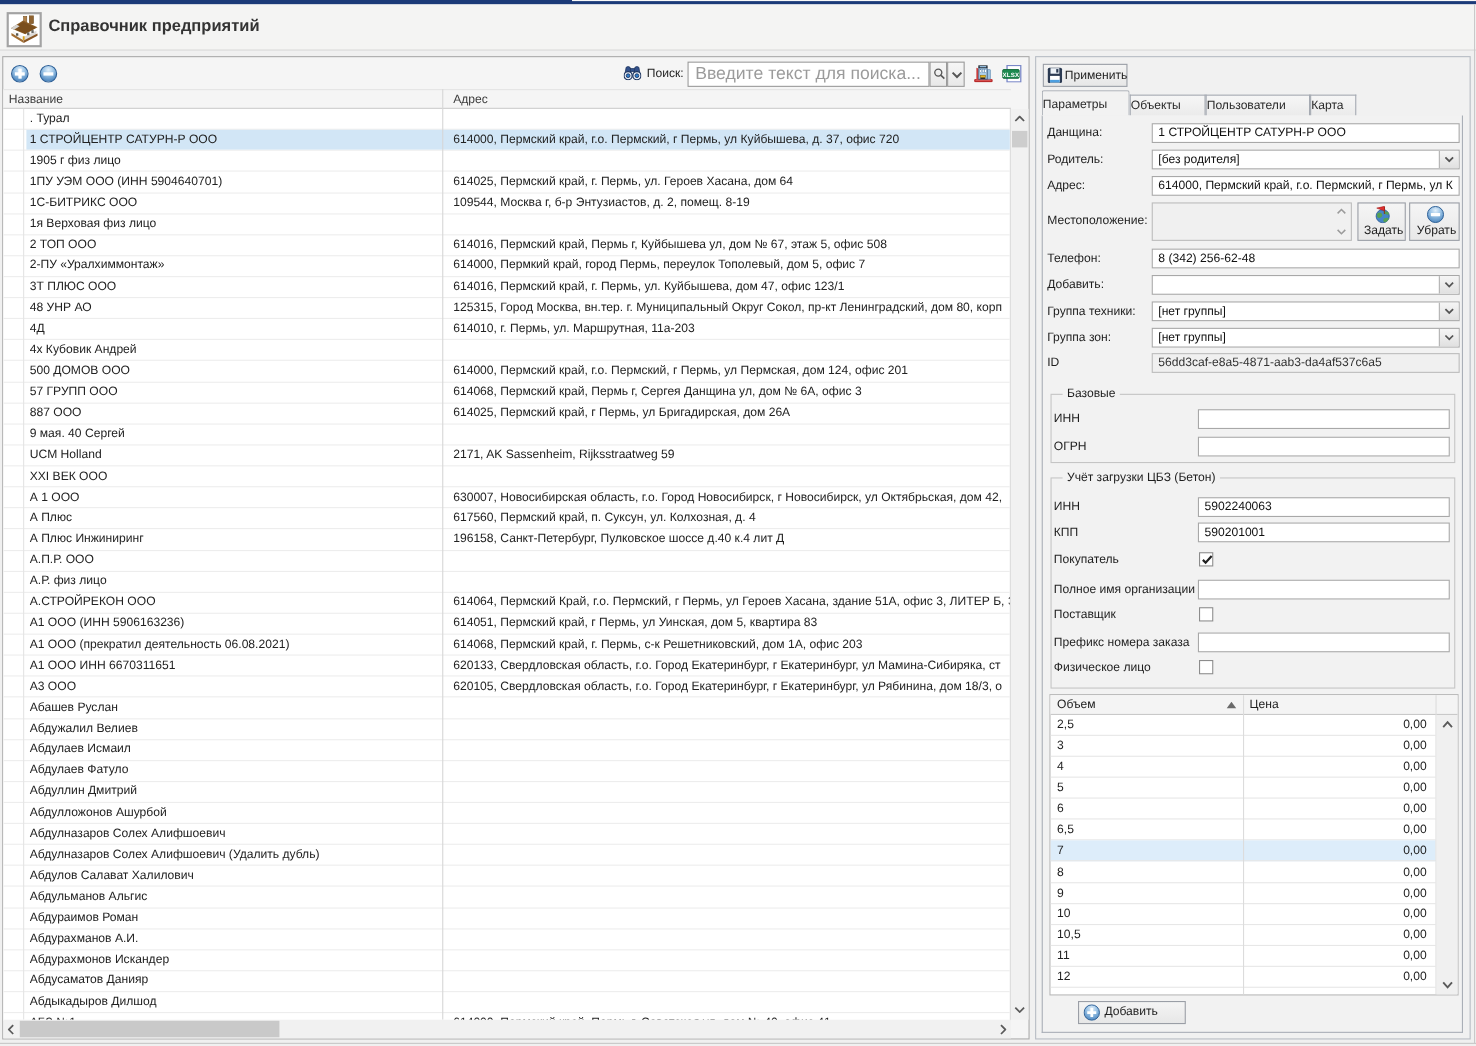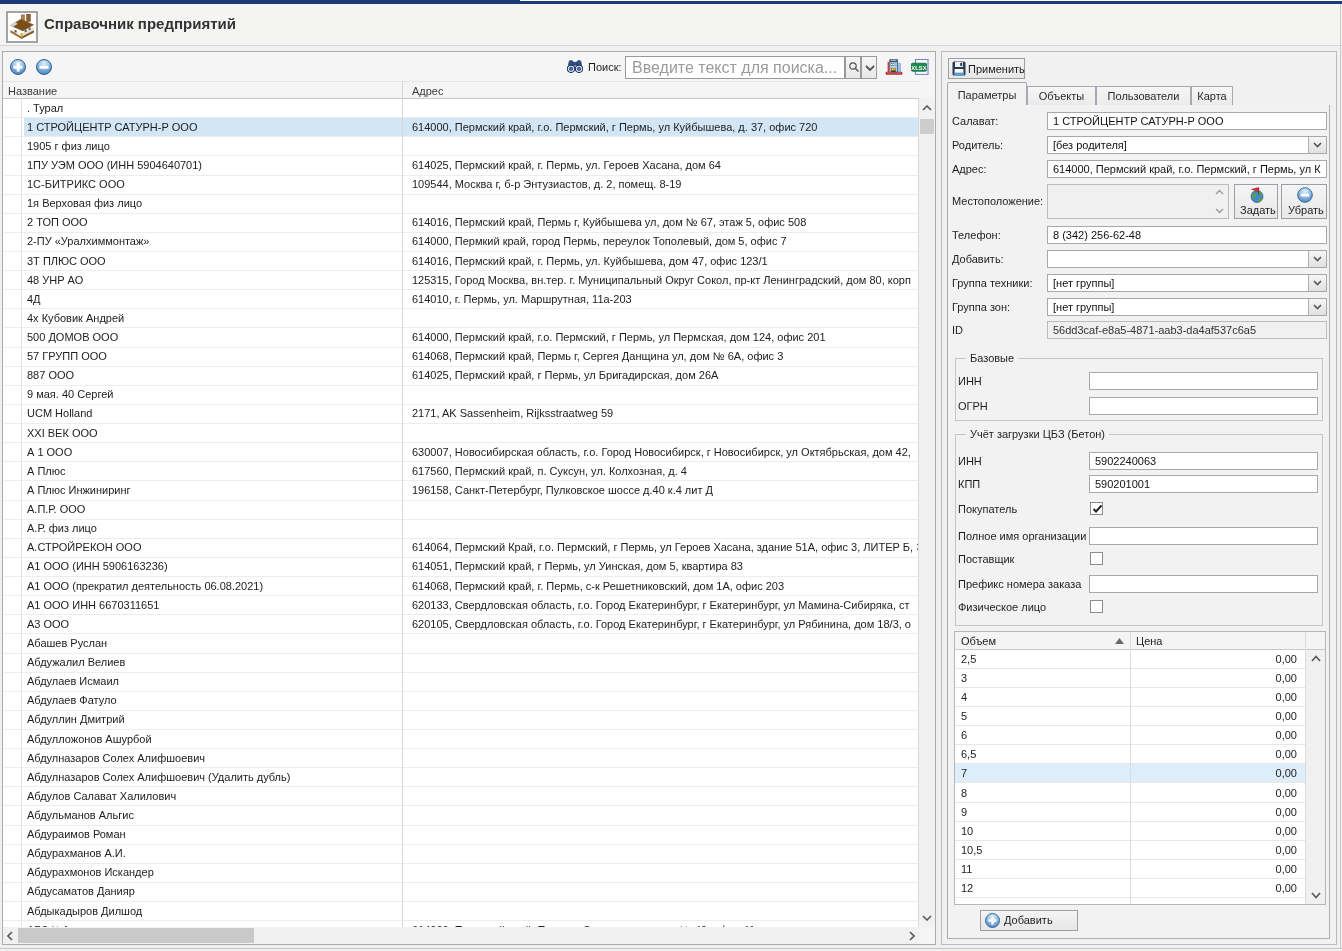--- a/index.html
+++ b/index.html
@@ -33,21 +33,21 @@
 #vline1{left:21px;top:99px;width:1px;height:828px;background:#e4e4e4}
 #vline2{left:402px;top:81px;width:1px;height:846px;background:#d6d6d6}
 
 #vsb{left:919px;top:99px;width:16px;height:828px;background:#f1f1f1}
 #vsb .thumb{position:absolute;left:1px;top:20px;width:14px;height:15px;background:#cdcdcd}
 #hsb{left:3px;top:927px;width:916px;height:17px;background:#f1f1f1}
 #hsb .thumb{position:absolute;left:15px;top:1px;width:236px;height:15px;background:#c9c9c9}
 
 #applybtn{left:948px;top:58px;width:77px;height:21px;background:linear-gradient(#f4f4f4,#e7e7e7);border:1px solid #9a9ea6}
 #applybtn span{position:absolute;left:19px;top:4px;color:#1e1e1e}
-.tab{position:absolute;background:linear-gradient(#f6f6f6,#ebebeb);border:1px solid #a5aab2;border-bottom:none;top:86px;height:19px;text-align:center;color:#2a2a2a;padding-top:3px}
+.tab{position:absolute;background:linear-gradient(#f6f6f6,#ebebeb);border:1px solid #a5aab2;border-bottom:none;top:86px;height:19px;text-align:left;color:#2a2a2a;padding-top:3px}
 .tab.on{top:82px;height:23px;background:#f2f2f2;padding-top:6px;border-radius:2px 2px 0 0;z-index:3}
 #page{left:947px;top:105px;width:383px;height:834px;background:#f2f2f2;border:1px solid #aaafb7;border-top:none;z-index:2}
 #pagetopmask{left:948px;top:105px;width:78px;height:1px;background:#f2f2f2;z-index:4}
 .lbl{position:absolute;color:#1e1e1e;z-index:5}
 .inp{position:absolute;left:1047px;width:280px;height:18px;background:#fff;border:1px solid #a8a8a8;line-height:16px;padding-left:5px;color:#111;z-index:5;white-space:nowrap;overflow:hidden;font-size:11px}
 .cmb:after{content:"";position:absolute;right:0;top:0;width:17px;height:16px;background:linear-gradient(#f5f5f5,#e0e0e0);border-left:1px solid #b0b0b0}
 .cmb .ar{position:absolute;right:4px;top:5px;z-index:2}
 .dis{background:#f0f0f0;border-color:#bcbcbc;color:#3f3f3f}
 .gbx{position:absolute;border:1px solid #c5c5c5;z-index:5}
 .gbx .cap{position:absolute;left:10px;top:-7px;background:#f2f2f2;padding:0 4px;color:#1e1e1e}
@@ -346,21 +346,21 @@
  <rect x="8.2" y="1.8" width="2" height="3.2" fill="#2b3a52"></rect>
  <rect x="2.6" y="8" width="8.8" height="6" fill="#fff"></rect>
  <rect x="2.6" y="11.6" width="8.8" height="2.4" fill="#4d9fe0"></rect>
 </svg>
 <div class="abs tab on" style="left:947px;width:80px">Параметры</div>
 <div class="abs tab" style="left:1027px;width:69px">Объекты</div>
 <div class="abs tab" style="left:1096px;width:95px">Пользователи</div>
 <div class="abs tab" style="left:1191px;width:42px">Карта</div>
 <div class="abs" id="page"></div>
 <div class="abs" id="pagetopmask"></div>
-<div class="abs lbl" style="left:952px;top:115px">Салават:</div>
+<div class="abs lbl" style="left:952px;top:115px">Данщина:</div>
 <div class="abs inp" style="top:112px">1 СТРОЙЦЕНТР САТУРН-Р ООО</div>
 <div class="abs lbl" style="left:952px;top:139px">Родитель:</div>
 <div class="abs inp cmb" style="top:136px">[без родителя]<span class="ar">
       <svg width="9" height="6" viewBox="0 0 9 6">
         <polyline points="1,1 4.5,4.5 8,1" fill="none" stroke="#555" stroke-width="1.6"></polyline>
       </svg>
     </span></div>
 <div class="abs lbl" style="left:952px;top:163px">Адрес:</div>
 <div class="abs inp" style="top:160px">614000, Пермский край, г.о. Пермский, г Пермь, ул К</div>
 <div class="abs lbl" style="left:952px;top:195px">Местоположение:</div>

